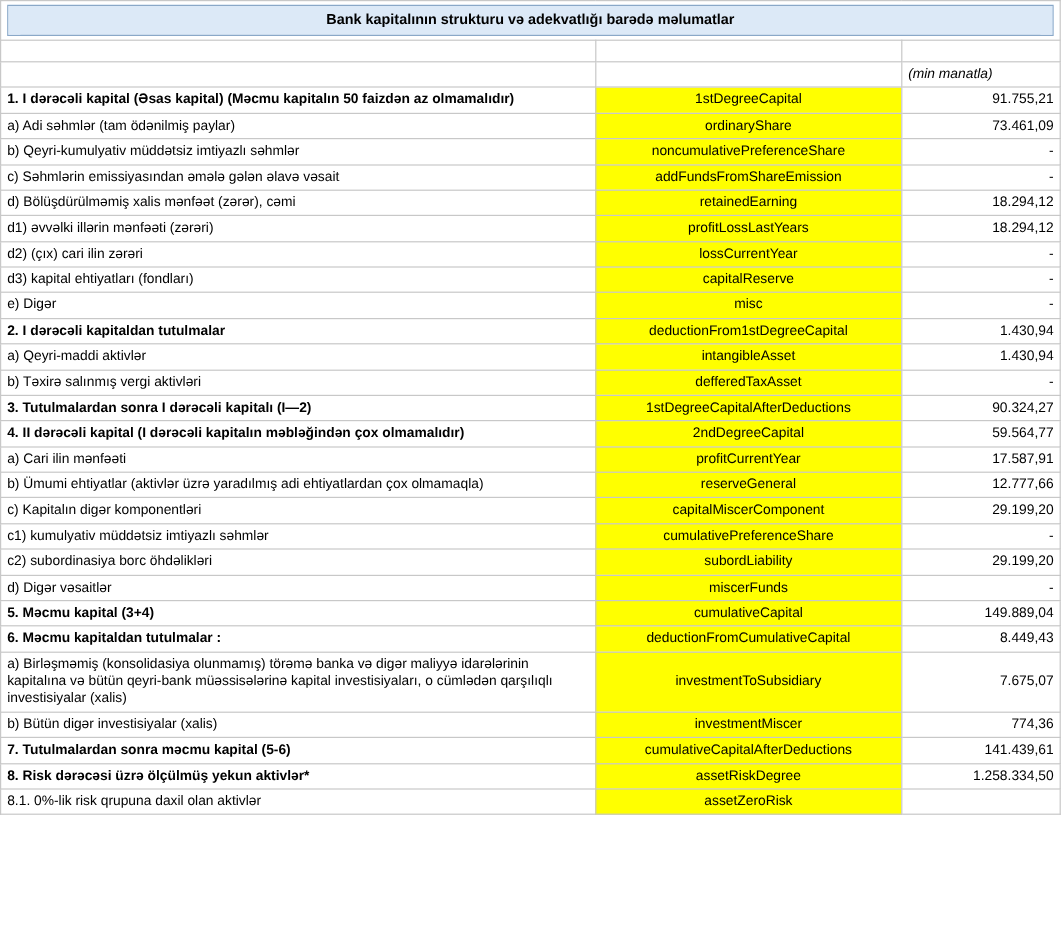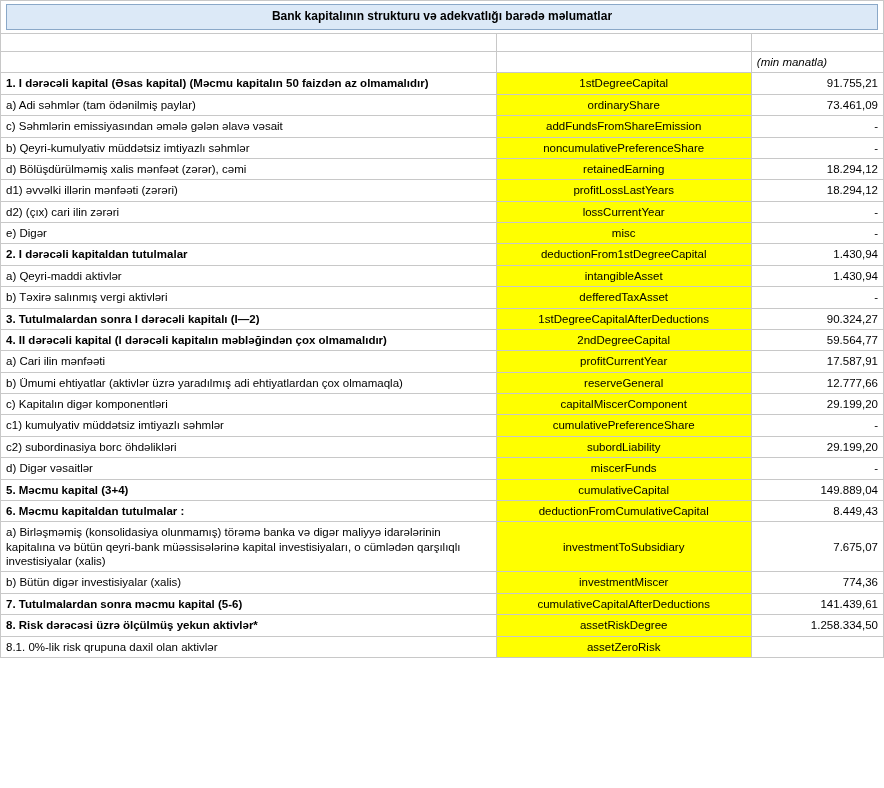--- a/index.html
+++ b/index.html
@@ -128,45 +128,50 @@
           <td class="label-cell bold">1. I dərəcəli kapital (Əsas kapital) (Məcmu kapitalın 50 faizdən  az olmamalıdır)</td>
           <td class="code-cell">1stDegreeCapital</td>
           <td class="value-cell">91.755,21</td>
         </tr>
         <tr>
           <td class="label-cell">a) Adi səhmlər (tam ödənilmiş paylar)</td>
           <td class="code-cell">ordinaryShare</td>
           <td class="value-cell">73.461,09</td>
         </tr>
         <tr>
+          <td class="label-cell">b) Qeyri-kumulyativ müddətsiz imtiyazlı səhmlər</td>
+          <td class="code-cell">noncumulativePreferenceShare</td>
+          <td class="value-cell">-</td>
+        </tr>
+        <tr>
           <td class="label-cell">c) Səhmlərin emissiyasından əmələ gələn  əlavə vəsait</td>
           <td class="code-cell">addFundsFromShareEmission</td>
-          <td class="value-cell">-</td>
-        </tr>
-        <tr>
-          <td class="label-cell">b) Qeyri-kumulyativ müddətsiz imtiyazlı səhmlər</td>
-          <td class="code-cell">noncumulativePreferenceShare</td>
           <td class="value-cell">-</td>
         </tr>
         <tr>
           <td class="label-cell">d)  Bölüşdürülməmiş xalis mənfəət (zərər), cəmi</td>
           <td class="code-cell">retainedEarning</td>
           <td class="value-cell">18.294,12</td>
         </tr>
         <tr>
           <td class="label-cell indent1">d1) əvvəlki illərin mənfəəti (zərəri)</td>
           <td class="code-cell">profitLossLastYears</td>
           <td class="value-cell">18.294,12</td>
         </tr>
         <tr>
           <td class="label-cell indent1">d2) (çıx) cari ilin zərəri</td>
           <td class="code-cell">lossCurrentYear</td>
           <td class="value-cell">-</td>
         </tr>
         <tr>
+          <td class="label-cell indent1">d3) kapital ehtiyatları (fondları)</td>
+          <td class="code-cell">capitalReserve</td>
+          <td class="value-cell">-</td>
+        </tr>
+        <tr>
           <td class="label-cell">e) Digər</td>
           <td class="code-cell">misc</td>
           <td class="value-cell">-</td>
         </tr>
         <tr>
           <td class="label-cell bold">2. I dərəcəli kapitaldan  tutulmalar</td>
           <td class="code-cell">deductionFrom1stDegreeCapital</td>
           <td class="value-cell">1.430,94</td>
         </tr>
         <tr>

